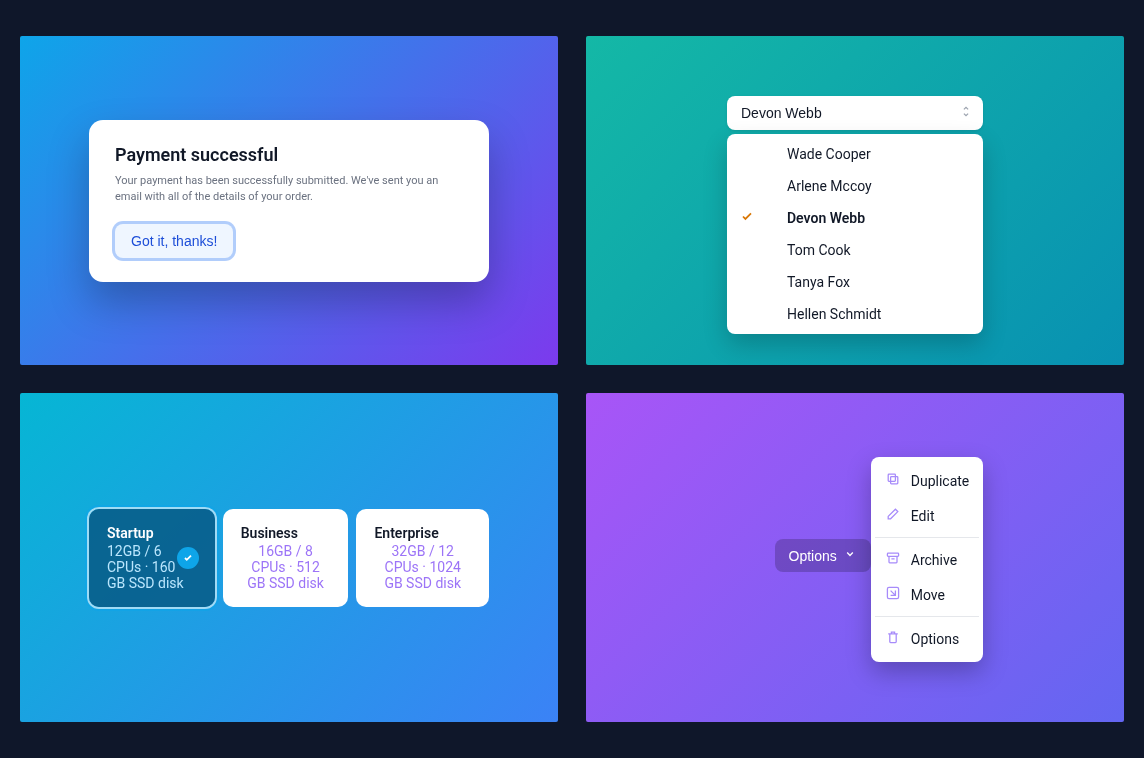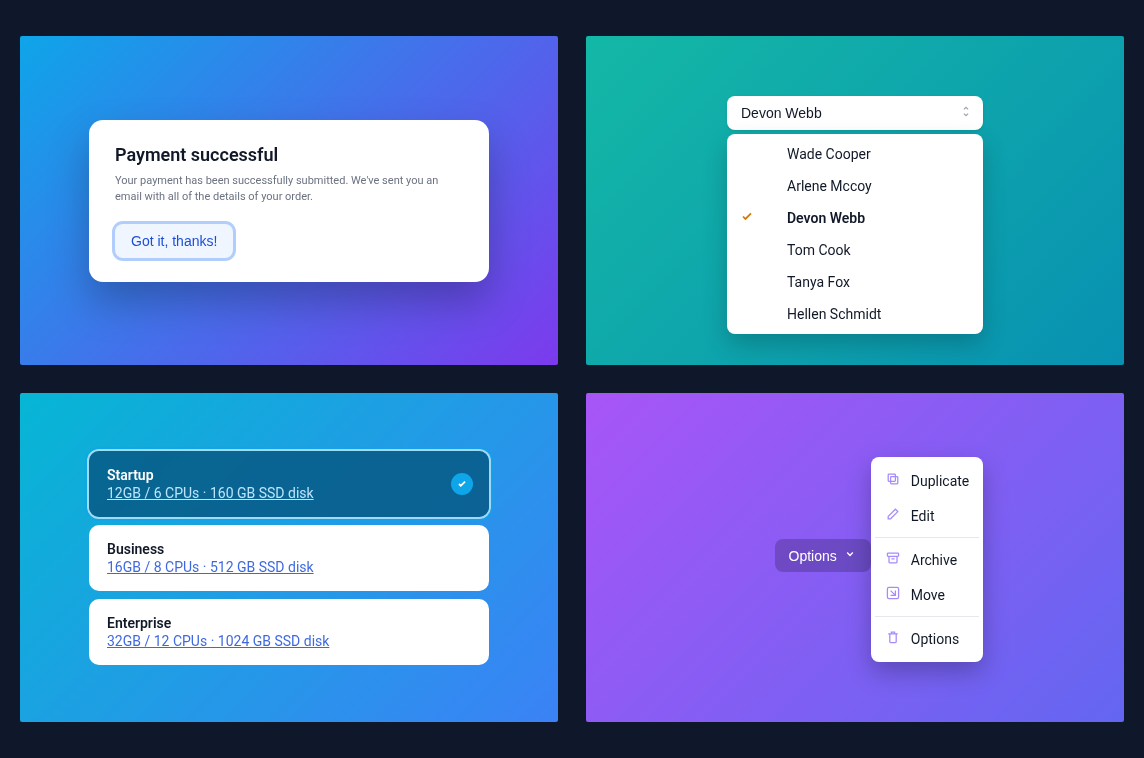--- a/index.html
+++ b/index.html
@@ -106,40 +106,40 @@
     .listbox-option.selected { font-weight: 600; }
     .check-icon {
       position: absolute;
       left: 12px;
       top: 50%;
       transform: translateY(-50%);
       color: #d97706;
     }
 
     
-    .radio-group { width: 400px; display:flex; flex-direction:column; gap:8px; }
+    .radio-group { width: 400px; display:flex; flex-direction:row; gap:8px; }
     .radio-option {
       border-radius: 10px;
       padding: 16px 18px;
       cursor: pointer;
       position: relative;
     }
     .radio-option.selected {
       background: rgba(7, 89, 133, 0.85);
       color: #fff;
       box-shadow: 0 0 0 2px rgba(255,255,255,0.6), 0 0 0 4px rgba(14,165,233,0.6);
     }
     .radio-option.unselected {
       background: #fff;
       color: #111827;
     }
     .radio-name { font-weight: 600; font-size: 14px; }
-    .radio-desc { font-size: 14px; margin-top:2px; opacity: 0.85; text-decoration: underline; }
+    .radio-desc { font-size: 14px; margin-top:2px; opacity: 0.85; }
     .radio-option.selected .radio-desc { color: #bae6fd; opacity:1; }
-    .radio-option.unselected .radio-desc { color: #1d4ed8; }
+    .radio-option.unselected .radio-desc { color: #8b5cf6; text-align: center; }
     .radio-check {
       position:absolute;
       right: 16px;
       top: 50%;
       transform: translateY(-50%);
       width: 22px; height: 22px;
       border-radius: 50%;
       background: #0ea5e9;
       display:flex; align-items:center; justify-content:center;
       color:#fff;

